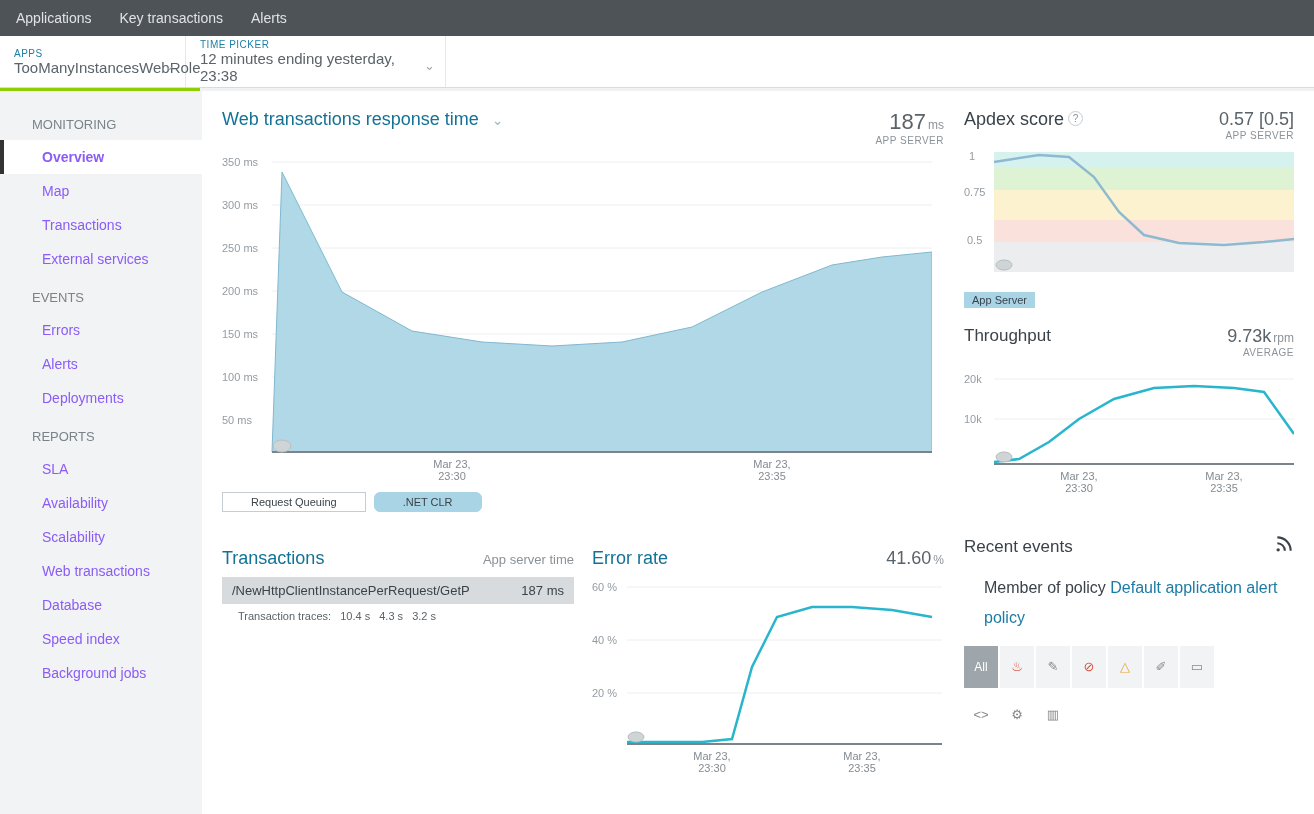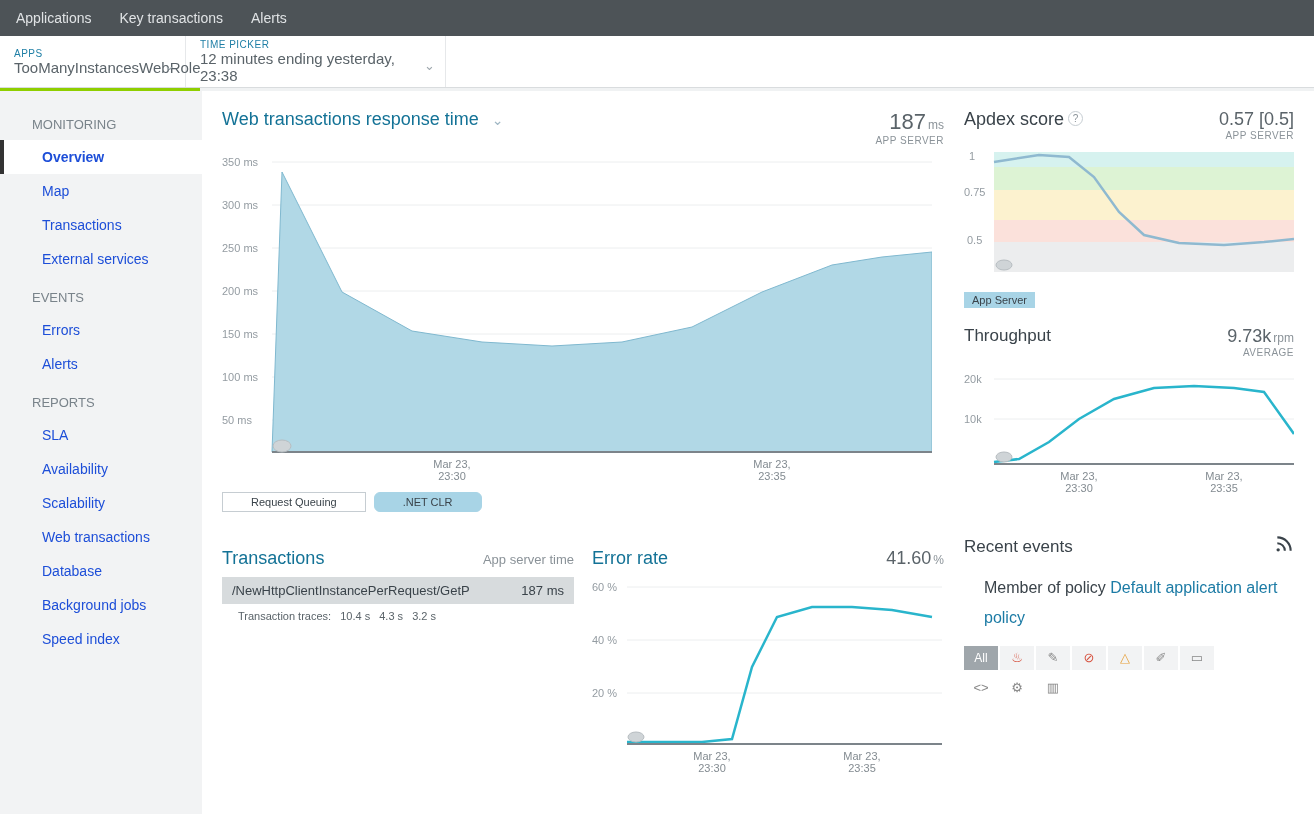--- a/index.html
+++ b/index.html
@@ -10,21 +10,21 @@
   .subnav-sec { border-right: 1px solid #e6e8ea; padding: 8px 14px; display: flex; flex-direction: column; justify-content: center; position: relative; }
   .subnav-sec .label { font-size: 10px; color: #1e7ea5; letter-spacing: .5px; }
   .subnav-sec .value { font-size: 15px; color: #5a6369; }
   .subnav-sec .chev { position: absolute; right: 10px; top: 22px; color: #9ea7ad; }
   .subnav-apps { width: 186px; }
   .subnav-time { width: 260px; }
   .green-bar { height: 3px; background: linear-gradient(to right,#8fce00 0,#8fce00 200px,#f0f2f3 200px); }
   .layout { display: flex; }
   .sidebar { width: 202px; background: #f2f3f4; min-height: 730px; padding-top: 12px; }
   .side-label { color: #79838a; font-size: 13px; padding: 14px 32px 8px; }
-  .side-item { padding: 9px 18px 9px 38px; font-size: 14px; color: #1d4ed8; cursor: pointer; border-left: 4px solid transparent; }
+  .side-item { padding: 9px 18px 9px 38px; font-size: 14px; color: #8b5cf6; cursor: pointer; border-left: 4px solid transparent; }
   .side-item.active { background: #fff; font-weight: bold; border-left-color: #333; }
   .main-wrap { flex: 1; display: flex; }
   .main { flex: 1; padding: 18px 20px; }
   .right { width: 350px; padding: 18px 20px 18px 0; }
   .panel-head { display: flex; justify-content: space-between; align-items: flex-start; margin-bottom: 6px; }
   .panel-title { color: #137296; font-size: 18px; font-weight: 400; }
   .panel-title .chev { color: #9fb6c3; font-size: 14px; margin-left: 8px; }
   .metric { text-align: right; }
   .metric .big { font-size: 22px; color: #5a6369; }
   .metric .unit { font-size: 12px; color: #8b9399; margin-left: 2px; }
@@ -46,21 +46,21 @@
   .trx-head .sub { color:#8a9298; font-size:13px;}
   .trx-row { background:#d7dbdd; padding:6px 10px; display:flex; justify-content:space-between; font-size:13px;}
   .trx-trace { font-size:11px; color:#8a9298; padding:6px 10px;}
   .trx-trace span { color:#5a6369; margin-left:6px;}
   .events { }
   .events-head { display:flex; justify-content:space-between; align-items:center; font-size:17px; margin-bottom:14px;}
   .rss { font-size:18px; color:#3a434a;}
   .policy-line { font-size:16px; line-height:1.9; padding-left:20px; margin-bottom:12px;}
   .policy-line a { color:#1c7ba5; text-decoration:none; }
   .filter-bar { display:flex; flex-wrap:wrap; gap:2px; background:#fff; margin-bottom:6px;}
-  .filter-bar button { width:34px; height:24px; border:none; background:#f2f3f4; cursor:pointer; display:flex; align-items:center; justify-content:center; font-size:13px; }
+  .filter-bar button { width:34px; height:42px; border:none; background:#f2f3f4; cursor:pointer; display:flex; align-items:center; justify-content:center; font-size:13px; }
   .filter-bar button.all { background:#9fa6ab; color:#fff; font-size:12px;}
   .events-today { border-top:1px solid #e1e4e6; padding:14px 4px 0; font-size:15px;}
   .apdex-bands rect { }
   .throughput-title { color:#3a434a; font-size:17px;}
   .small-chart { margin-top:4px;}
   .badge { background:#a8d4e6; font-size:11px; padding:2px 8px; display:inline-block;}
 </style>
 </head>
 <body>
 
@@ -88,29 +88,30 @@
   <div class="sidebar">
     <div class="side-label">MONITORING</div>
     <div class="side-item active">Overview</div>
     <div class="side-item">Map</div>
     <div class="side-item">Transactions</div>
     <div class="side-item">External services</div>
 
     <div class="side-label">EVENTS</div>
     <div class="side-item">Errors</div>
     <div class="side-item">Alerts</div>
+    <div class="side-item">Deployments</div>
 
     <div class="side-label">REPORTS</div>
     <div class="side-item">SLA</div>
     <div class="side-item">Availability</div>
     <div class="side-item">Scalability</div>
     <div class="side-item">Web transactions</div>
     <div class="side-item">Database</div>
+    <div class="side-item">Speed index</div>
     <div class="side-item">Background jobs</div>
-    <div class="side-item">Speed index</div>
   </div>
 
   <div class="main-wrap">
     <div class="main">
       <div class="panel-head">
         <div class="panel-title">
           <span>Web transactions response time</span>
           <span class="chev">⌄</span>
         </div>
         <div class="metric">

